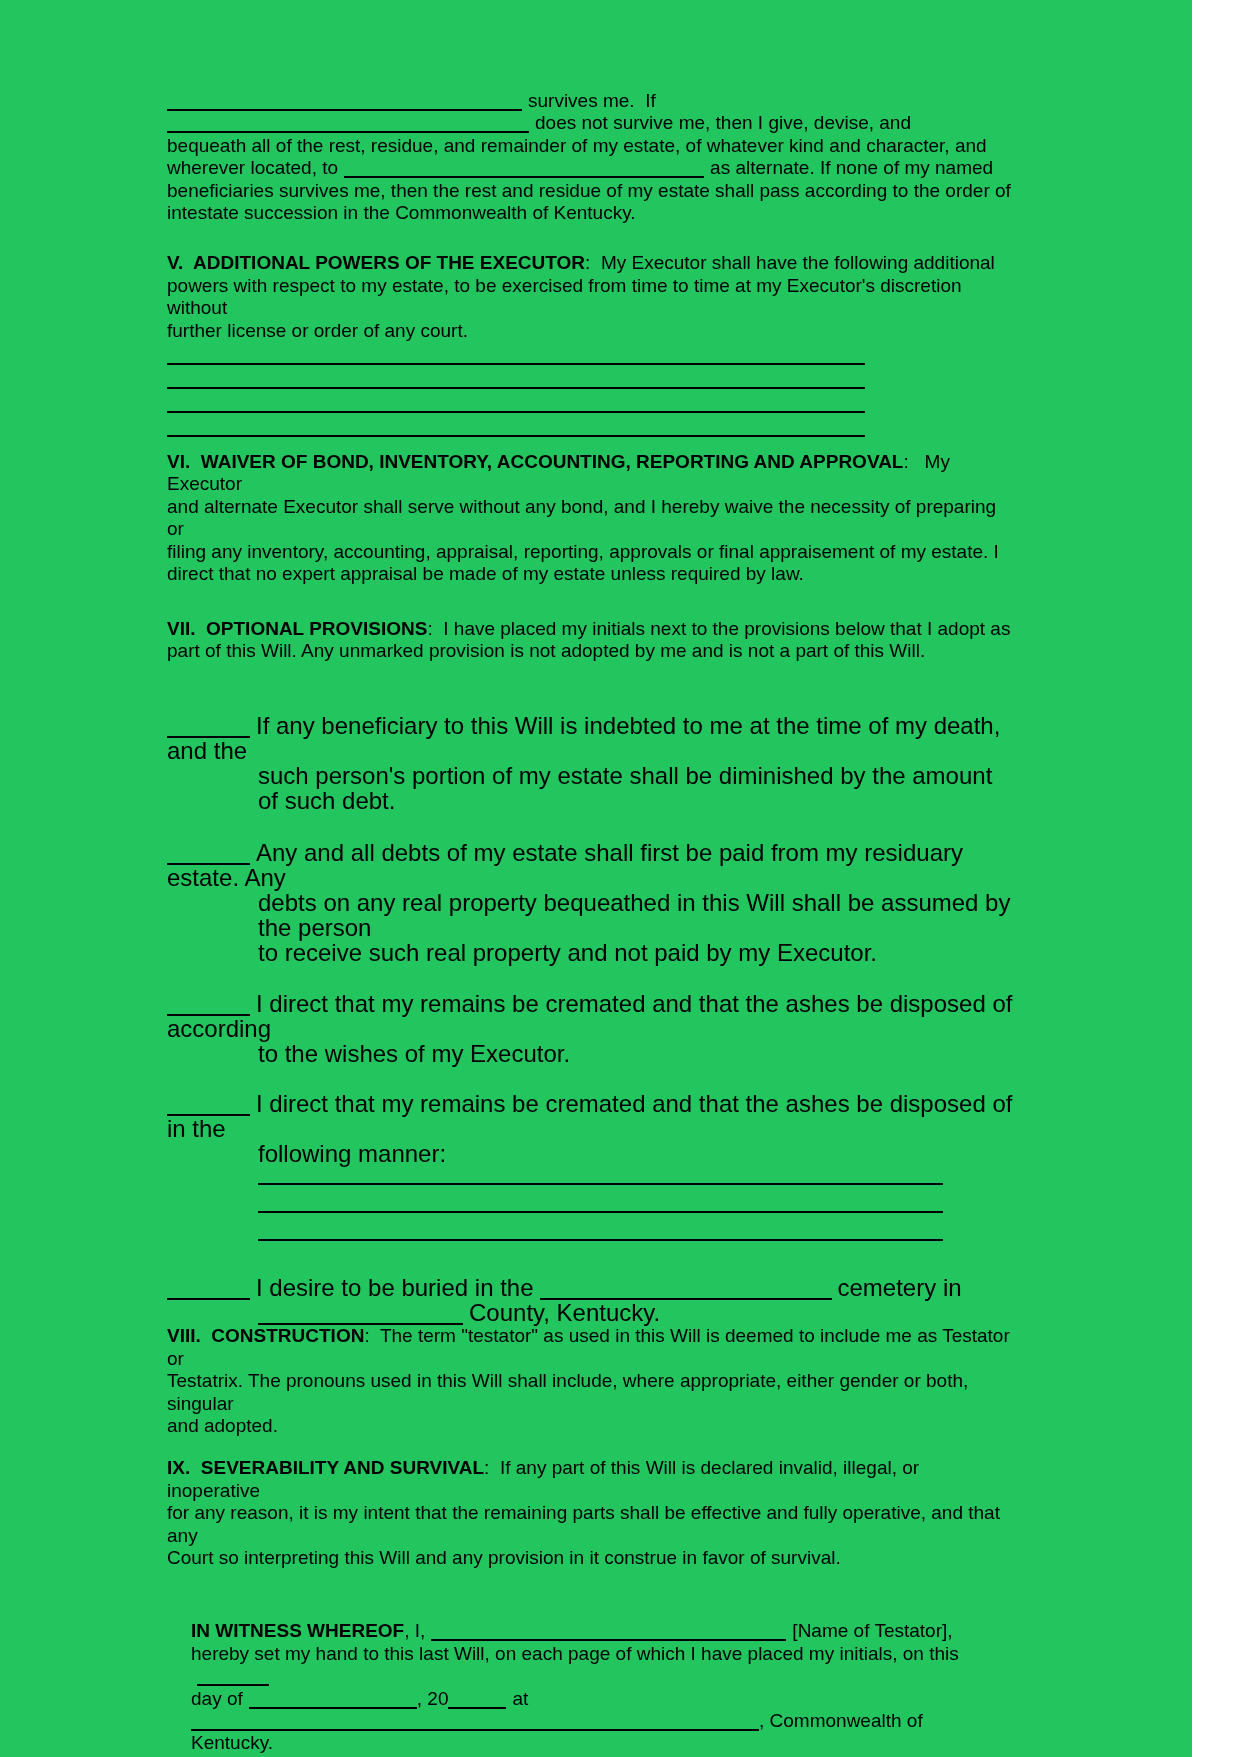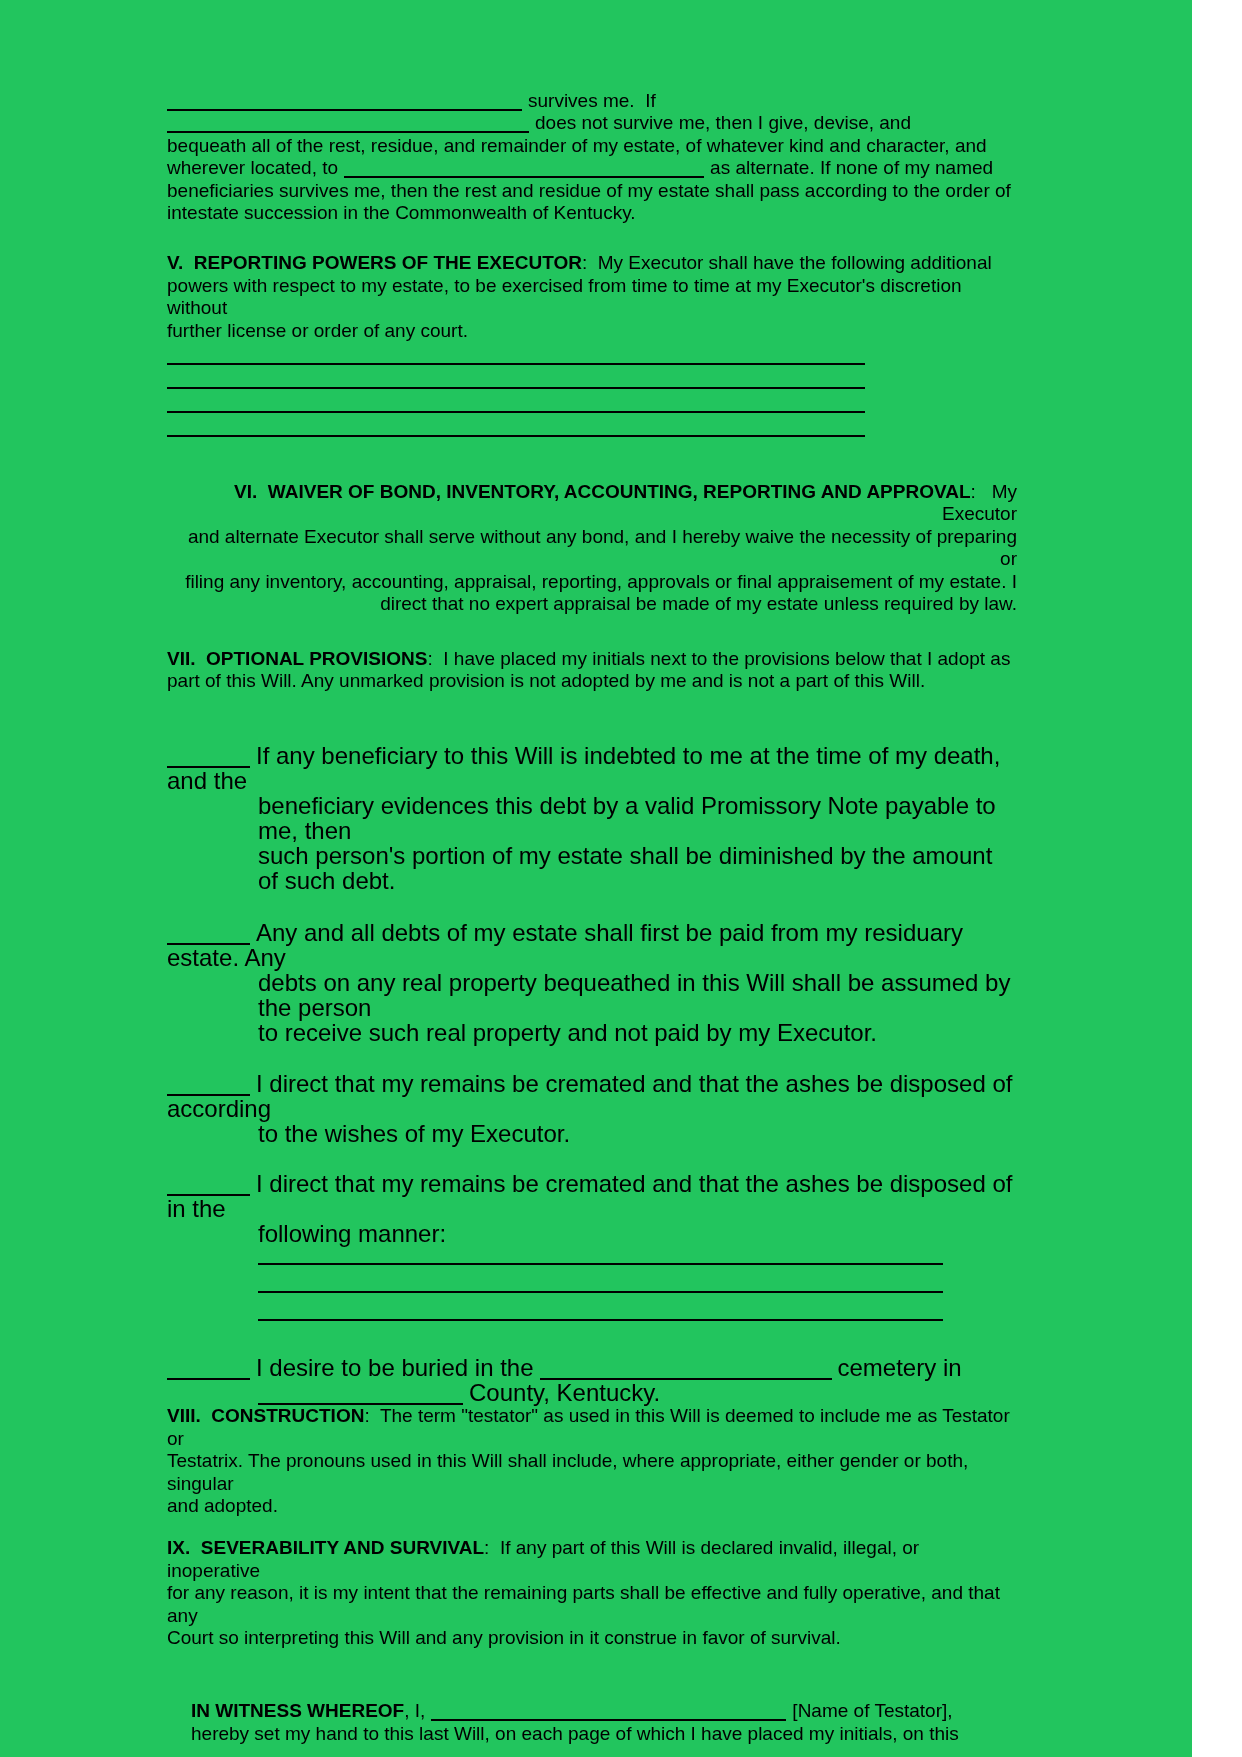--- a/index.html
+++ b/index.html
@@ -31,21 +31,21 @@
   .rules-v { margin-top:5px; }
   .rule { width:698px; height:16px; border-bottom:2px solid #000; }
   .rule + .rule { margin-top:6px; }
   .rules-m { margin-top:3px; }
   .rule-m { width:685px; height:14px; margin-left:91px; border-bottom:2px solid #000; }
   .rule-m + .rule-m { margin-top:12px; }
 
   .cont { padding-left:91px; }
 
   .sec-v   { margin-top:28px; }
-  .sec-vi  { margin-top:44px;text-align:right; }
+  .sec-vi  { margin-top:14px; }
   .sec-vii { margin-top:32px; }
   .prov-1  { margin-top:51px; }
   .prov-2  { margin-top:27px; }
   .prov-3  { margin-top:26px; }
   .prov-4  { margin-top:25px; }
   .prov-5  { margin-top:34px; }
   .sec-viii{ margin-top:0; }
   .sec-ix  { margin-top:20px; }
   .witness { margin-top:51px;margin-left:24px; }
   .signature { margin-top:66px; }
@@ -58,21 +58,21 @@
   <div>
     <div class="line"><span class="bl w355 sp-r"></span><span>survives me.  If</span></div>
     <div class="line"><span class="bl w362 sp-r"></span><span>does not survive me, then I give, devise, and</span></div>
     <div class="line"><span>bequeath all of the rest, residue, and remainder of my estate, of whatever kind and character, and</span></div>
     <div class="line"><span>wherever located, to</span><span class="bl w360 sp-l sp-r"></span><span>as alternate. If none of my named</span></div>
     <div class="line"><span>beneficiaries survives me, then the rest and residue of my estate shall pass according to the order of</span></div>
     <div class="line"><span>intestate succession in the Commonwealth of Kentucky.</span></div>
   </div>
 
   <div class="sec-v">
-    <div class="line"><span class="hd">V.  REPORTING POWERS OF THE EXECUTOR</span><span>:  My Executor shall have the following additional</span></div>
+    <div class="line"><span class="hd">V.  ADDITIONAL POWERS OF THE EXECUTOR</span><span>:  My Executor shall have the following additional</span></div>
     <div class="line">powers with respect to my estate, to be exercised from time to time at my Executor's discretion without</div>
     <div class="line">further license or order of any court.</div>
   </div>
   <div class="rules-v">
     <div class="rule"></div>
     <div class="rule"></div>
     <div class="rule"></div>
     <div class="rule"></div>
   </div>
 
@@ -83,21 +83,20 @@
     <div class="line">direct that no expert appraisal be made of my estate unless required by law.</div>
   </div>
 
   <div class="sec-vii">
     <div class="line"><span class="hd">VII.  OPTIONAL PROVISIONS</span><span>:  I have placed my initials next to the provisions below that I adopt as</span></div>
     <div class="line">part of this Will. Any unmarked provision is not adopted by me and is not a part of this Will.</div>
   </div>
 
   <div class="prov prov-1">
     <div class="line"><span class="bl w83 sp-r"></span><span>If any beneficiary to this Will is indebted to me at the time of my death, and the</span></div>
-    <div class="line cont">beneficiary evidences this debt by a valid Promissory Note payable to me, then</div>
     <div class="line cont">such person's portion of my estate shall be diminished by the amount of such debt.</div>
   </div>
 
   <div class="prov prov-2">
     <div class="line"><span class="bl w83 sp-r"></span><span>Any and all debts of my estate shall first be paid from my residuary estate. Any</span></div>
     <div class="line cont">debts on any real property bequeathed in this Will shall be assumed by the person</div>
     <div class="line cont">to receive such real property and not paid by my Executor.</div>
   </div>
 
   <div class="prov prov-3">

